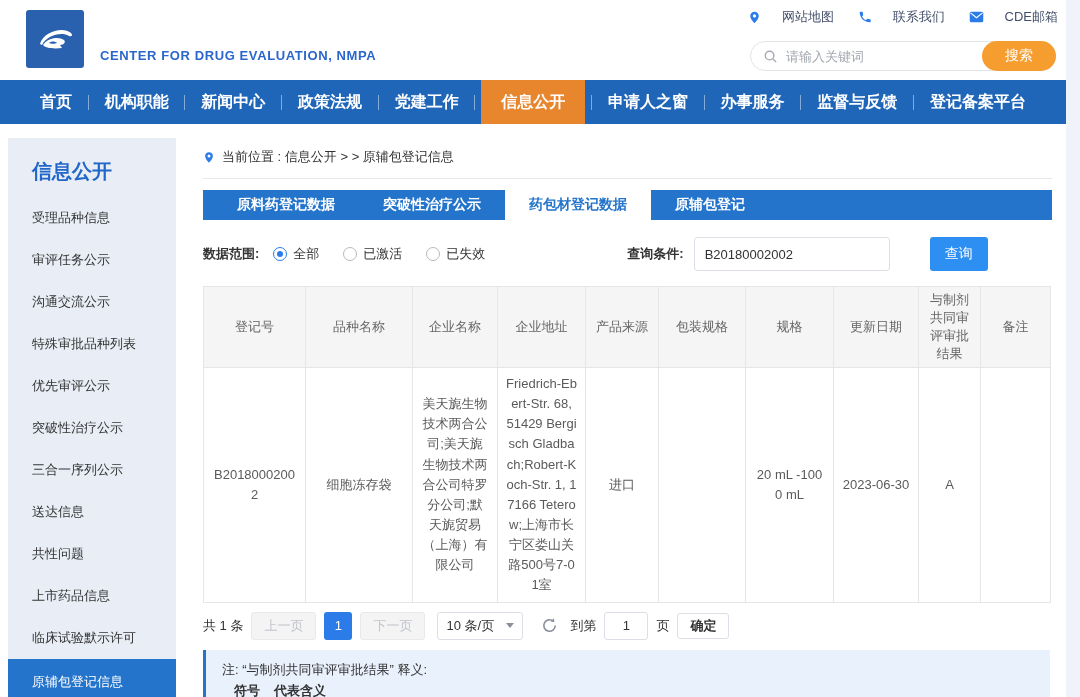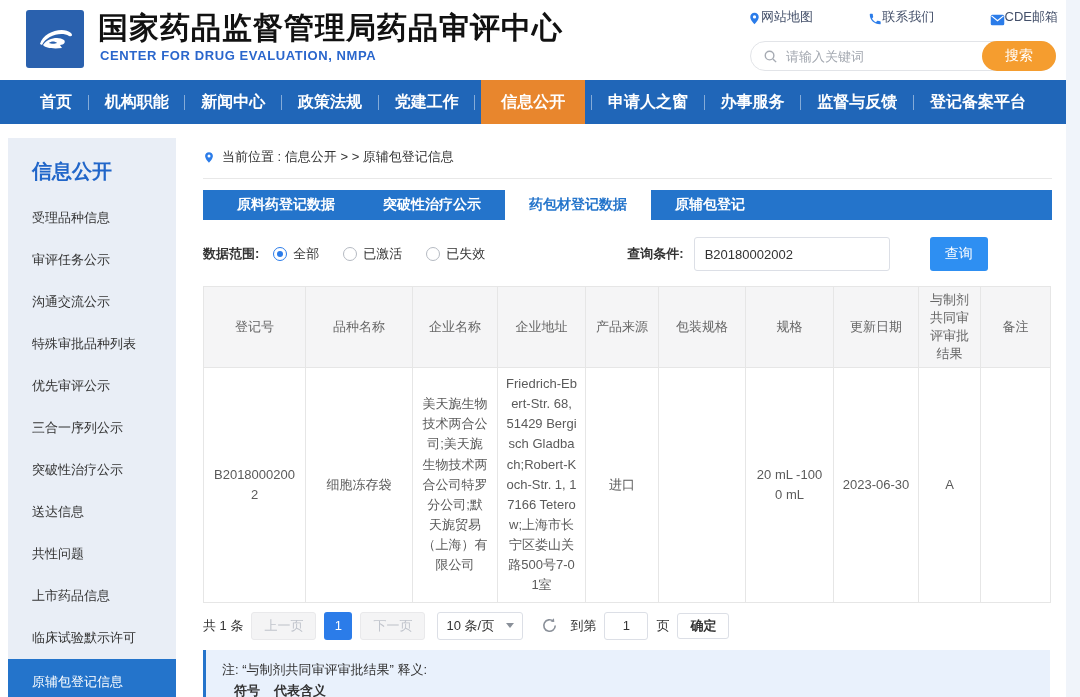--- a/index.html
+++ b/index.html
@@ -5,21 +5,21 @@
   * { margin:0; padding:0; box-sizing:border-box; }
   body { font-family:"Liberation Sans","DejaVu Sans",sans-serif; background:#fff; }
   .page { position:relative; width:1080px; height:697px; background:#fff; overflow:hidden; }
 
   
   .hdr { position:absolute; left:0; top:0; width:1066px; height:80px; background:#fff; }
   .logo { position:absolute; left:26px; top:10px; width:58px; height:58px; background:#2a61ae; border-radius:3px; display:flex; align-items:center; justify-content:center; }
   .title-cn { position:absolute; left:98px; top:8px; font-size:30px; font-weight:700; color:#111; letter-spacing:1px; }
   .title-en { position:absolute; left:100px; top:48px; font-size:13px; font-weight:700; color:#2a66cc; letter-spacing:.6px; }
   .qlinks { position:absolute; left:748px; top:8px; width:310px; display:flex; justify-content:space-between; }
-  .qlink { display:flex; align-items:flex-end; gap:0; font-size:13px; color:#44506a; cursor:pointer; }
+  .qlink { display:flex; align-items:center; gap:21px; font-size:13px; color:#44506a; cursor:pointer; }
   .searchbar { position:absolute; left:750px; top:41px; width:306px; height:30px; border:1px solid #e2e4e8; border-radius:15px; background:#fff; display:flex; align-items:center; }
   .searchbar svg { margin-left:12px; }
   .searchbar input { flex:1; border:none; outline:none; font-size:13px; color:#333; padding:0 8px; background:transparent; }
   .searchbar input::placeholder { color:#a3a8b0; }
   .search-btn { width:74px; height:30px; margin-right:-1px; border:none; border-radius:15px; background:#f59d2f; color:#fff; font-size:14px; cursor:pointer; }
 
   
   .nav { position:absolute; left:0; top:80px; width:1066px; height:44px; background:#2066b8; display:flex; align-items:center; justify-content:space-between; padding:0 30px; }
   .nav-item { color:#fff; font-size:16px; font-weight:700; padding:16px 10px; height:44px; display:flex; align-items:center; cursor:pointer; white-space:nowrap; }
   .nav-item.active { background:#e8862d; padding:0 20px; }
@@ -73,21 +73,20 @@
 <div class="page">
 
   <div class="hdr">
     <div class="logo">
       <svg width="44" height="44" viewBox="0 0 44 44">
         <path d="M7 27 C10 15, 30 9, 38 16 C40 18, 39 20, 36 19 C28 14, 13 19, 9 28 Z" fill="#fff"></path>
         <path d="M10 28 C14 21, 26 19, 31 23 C33 25, 31 28, 27 28 L29 31 C20 32, 12 31, 10 28 Z" fill="#fff"></path>
         <path d="M16 26 c2-2 6-2 8 0 c-2 1-6 1-8 0 Z" fill="#2a61ae"></path>
       </svg>
     </div>
-    <div class="title-cn">国家药品监督管理局药品审评中心</div>
     <div class="title-en">CENTER FOR DRUG EVALUATION, NMPA</div>
 
     <div class="qlinks">
       <div class="qlink">
         <svg width="13" height="15" viewBox="0 0 16 16">
             <path d="M8 1C5 1 2.8 3.2 2.8 6c0 3.8 5.2 9 5.2 9s5.2-5.2 5.2-9C13.2 3.2 11 1 8 1zm0 7a2 2 0 1 1 0-4 2 2 0 0 1 0 4z" fill="#2b7ce9"></path>
           </svg>
         <span>网站地图</span>
       </div>
       <div class="qlink">
@@ -137,22 +136,22 @@
     <div class="nav-item">登记备案平台</div>
   </div>
 
   <div class="sidebar">
     <div class="sb-title">信息公开</div>
     <div class="sb-item">受理品种信息</div>
     <div class="sb-item">审评任务公示</div>
     <div class="sb-item">沟通交流公示</div>
     <div class="sb-item">特殊审批品种列表</div>
     <div class="sb-item">优先审评公示</div>
+    <div class="sb-item">突破性治疗公示</div>
     <div class="sb-item">三合一序列公示</div>
-    <div class="sb-item">突破性治疗公示</div>
     <div class="sb-item">送达信息</div>
     <div class="sb-item">共性问题</div>
     <div class="sb-item">上市药品信息</div>
     <div class="sb-item">临床试验默示许可</div>
     <div class="sb-item active">原辅包登记信息</div>
   </div>
 
   <div class="main">
 
     <div class="crumb">

